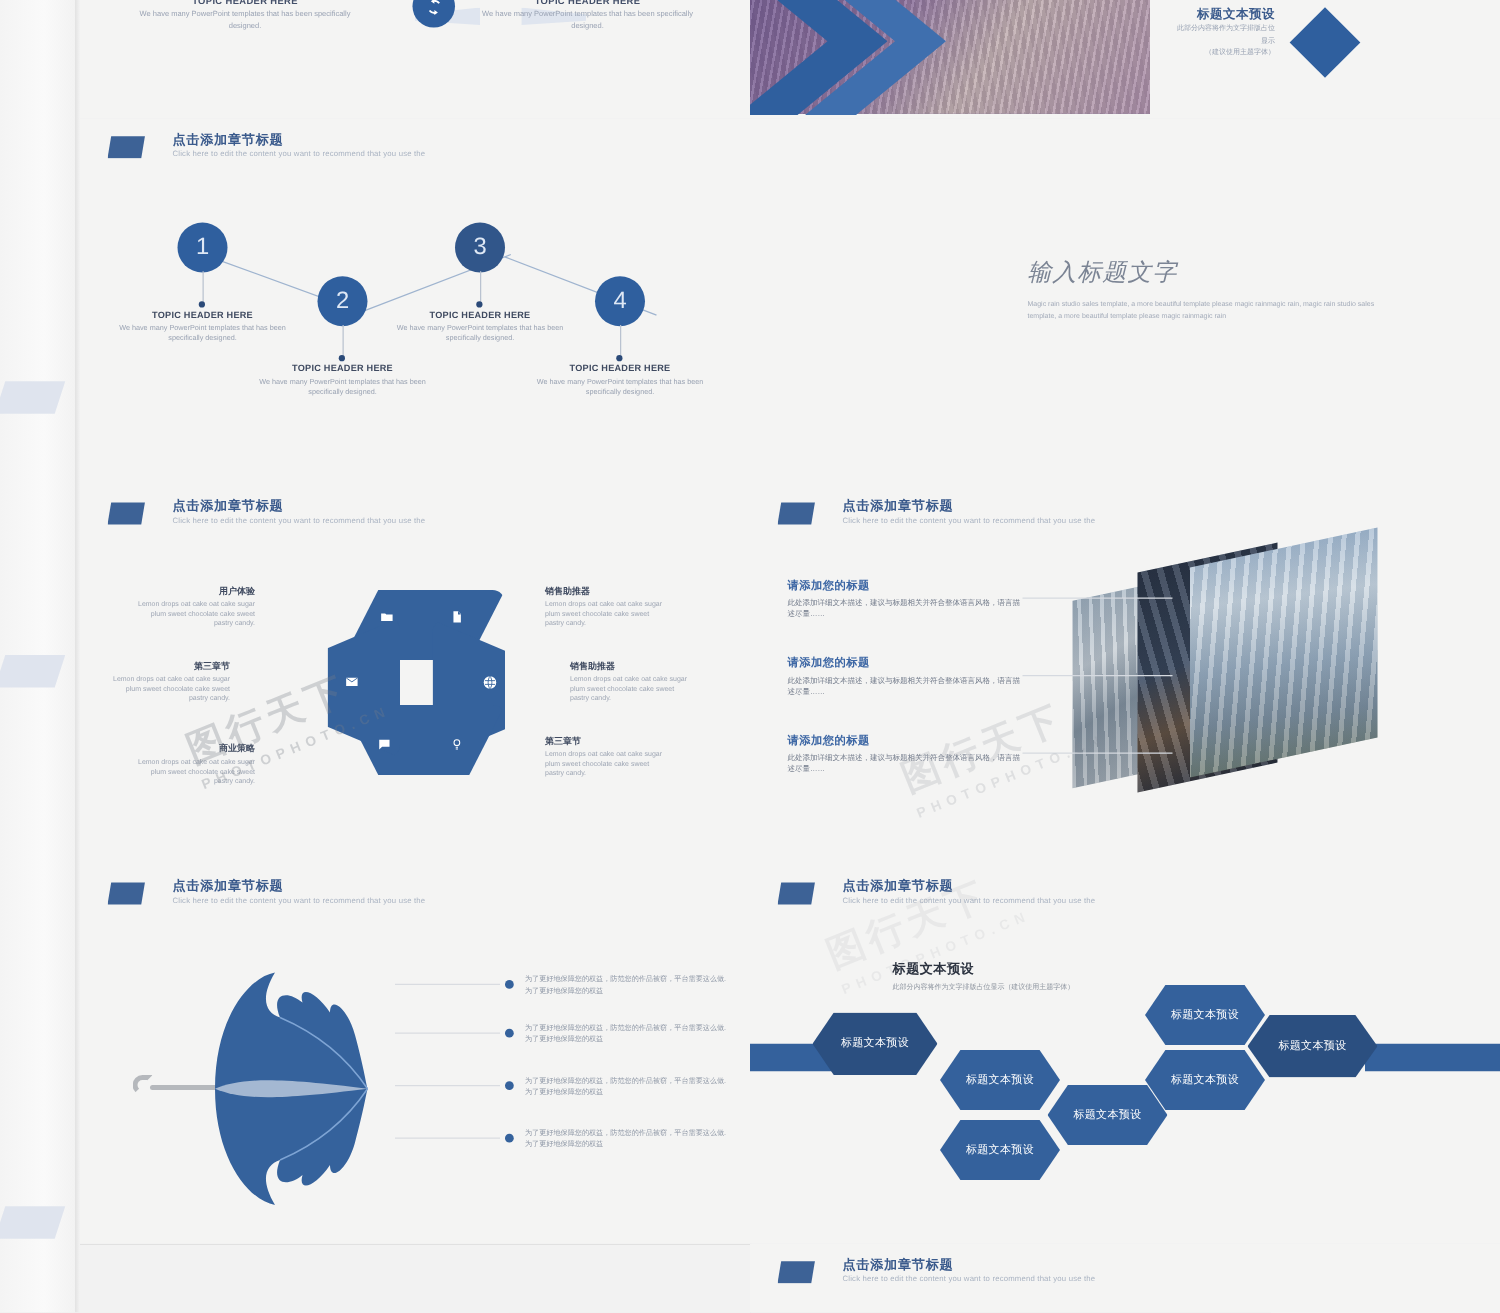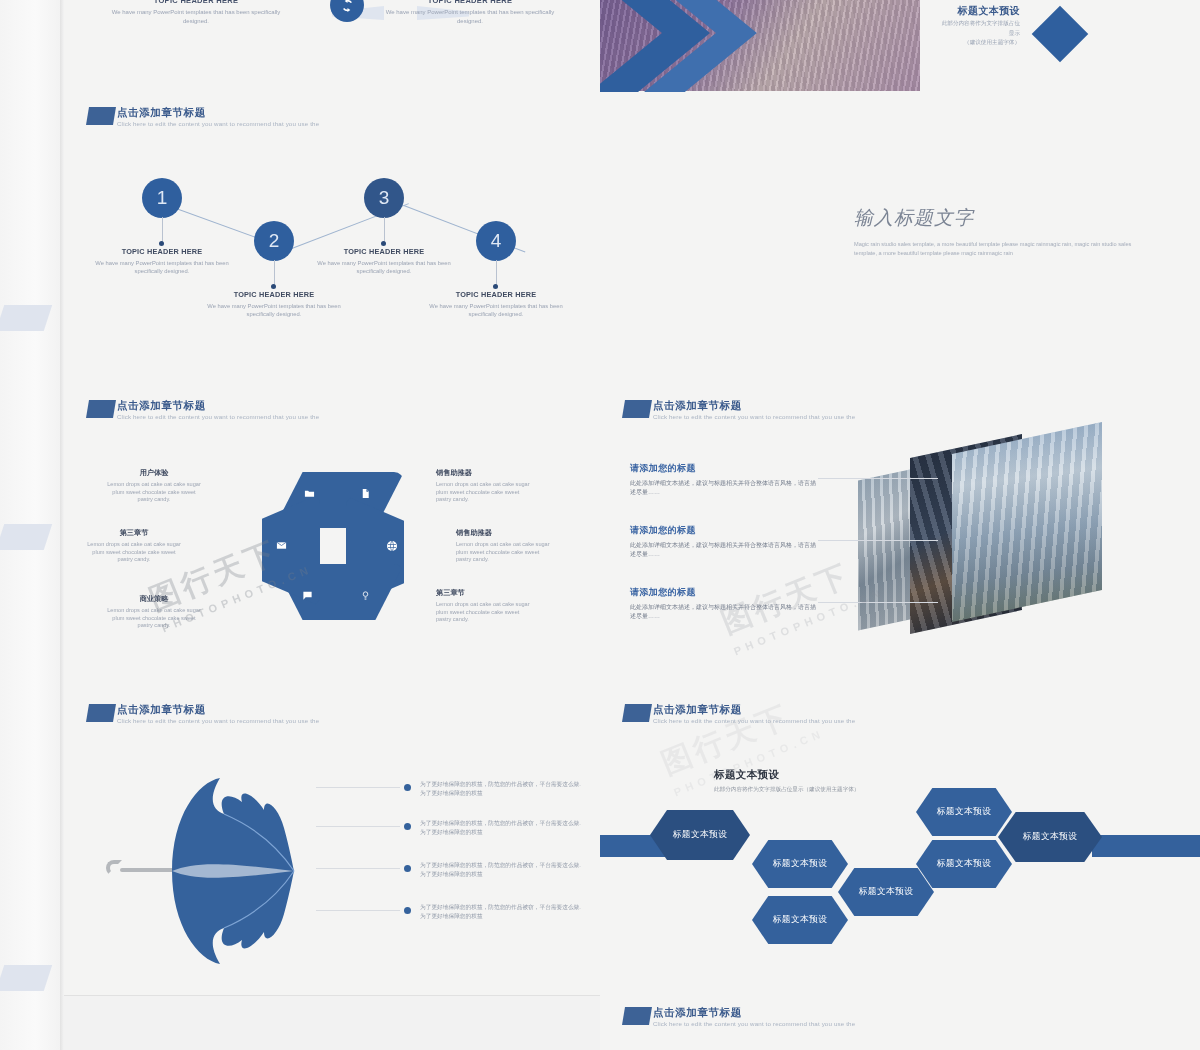--- a/index.html
+++ b/index.html
@@ -25,21 +25,21 @@
   
   .canvas{ position:absolute; left:64px; top:0; width:1136px; height:1050px;
            background:#f2f2f2; }
   .slide{ position:absolute; background:#f4f4f3; overflow:hidden; }
   .col-l{ left:0;   width:536px; }
   .col-r{ left:536px; width:600px; }
   .vdiv{ position:absolute; left:536px; top:0; width:1px; height:1050px; background:#e3e3e3; }
   .hdiv{ position:absolute; left:0; width:1136px; height:1px; background:#e1e1e1; }
 
   
-  .sec-head{ position:absolute; display:flex; align-items:flex-start; gap:1px; }
+  .sec-head{ position:absolute; display:flex; align-items:center; gap:22px; }
   .sec-tz{ width:30px; height:18px; background:#3d6296;
            clip-path:polygon(10% 0,100% 0,90% 100%,0 100%); flex:0 0 auto; margin-top:1px;}
   .sec-txt .cn{ font-size:10.5px; font-weight:bold; color:#3a5a8c; letter-spacing:.6px; line-height:12px;}
   .sec-txt .en{ font-size:6.2px; color:#a9b3c2; letter-spacing:.15px; margin-top:2px; line-height:8px;}
 
   
   .topic{ position:absolute; text-align:center; width:180px; }
   .topic .th{ font-size:7.5px; font-weight:bold; color:#44506a; letter-spacing:.3px; }
   .topic .tb{ font-size:6px; color:#9aa3b4; line-height:8.5px; margin-top:3px; }
   .circ-icon{ position:absolute; width:34px; height:34px; border-radius:50%;
@@ -78,21 +78,21 @@
   .link{ position:absolute; height:1px; background:#9fb4cf; transform-origin:0 0; }
   .tcap{ position:absolute; width:150px; text-align:center; }
   .tcap .h{ font-size:7.3px; font-weight:bold; color:#3f4a60; letter-spacing:.2px; }
   .tcap .b{ font-size:5.8px; color:#9aa3b3; line-height:8px; margin-top:3px; }
 
   
   .chapter{ position:absolute; width:193px; height:62px; background:#3b629c;
             clip-path:polygon(0 0,100% 0,86% 100%,0 100%);
             display:flex; align-items:center; justify-content:center; }
   .chapter span{ color:#fff; font-size:15px; letter-spacing:2px; margin-right:12px; }
-  .ch-title{ position:absolute;margin-left:32px; }
+  .ch-title{ position:absolute; }
   .ch-title .t{ font-size:19px; color:#7b8494; font-style:italic; letter-spacing:1px; }
   .ch-title .p{ font-size:5.6px; color:#a4acba; line-height:8.5px; margin-top:9px; width:300px; }
 
   
   .hexring{ position:absolute; width:168px; height:160px; }
   .hexpart{ position:absolute; background:#35629c; }
   .hex-a{ left:14px;  top:6px;   width:130px; height:56px;
           clip-path:polygon(22% 0,100% 0,78% 100%,0 100%); border-radius:10px; }
   .hex-b{ left:86px;  top:30px;  width:58px;  height:112px;
           clip-path:polygon(0 0,100% 22%,100% 78%,0 100%); border-radius:10px; }
@@ -100,21 +100,21 @@
           clip-path:polygon(0 0,100% 0,78% 100%,22% 100%); border-radius:10px; }
   .hex-d{ left:2px;   top:28px;  width:58px;  height:112px;
           clip-path:polygon(0 22%,100% 0,100% 100%,0 78%); border-radius:10px; }
   .hexring svg{ position:absolute; left:0; top:0; }
   .hicon{ position:absolute; color:#fff; font-size:11px; }
 
   .hlab{ position:absolute; width:100px; }
   .hlab .h{ font-size:7.2px; font-weight:bold; color:#3f4a60; }
   .hlab .b{ font-size:5.6px; color:#9ea6b4; line-height:7.6px; margin-top:3px; }
   .hlab.right{ text-align:left; }
-  .hlab.left{ text-align:center; }
+  .hlab.left{ text-align:right; }
 
   
   .ctitle{ position:absolute; width:190px; text-align:left; }
   .ctitle .h{ font-size:9px; font-weight:bold; color:#3c66a4; letter-spacing:.4px; }
   .ctitle .b{ font-size:6px; color:#717a8a; line-height:9px; margin-top:4px; }
   .cline{ position:absolute; height:1px; background:#d5d9e0; }
   .pc{ position:absolute; overflow:hidden; transform:skewY(-12deg); }
   .pc1{ width:118px; height:150px;
         background:linear-gradient(160deg,#9fb0bf 0%,#c4ccd3 30%,#7e8c99 55%,#b7bcc0 100%); }
   .pc1::after{ content:""; position:absolute; inset:0;

